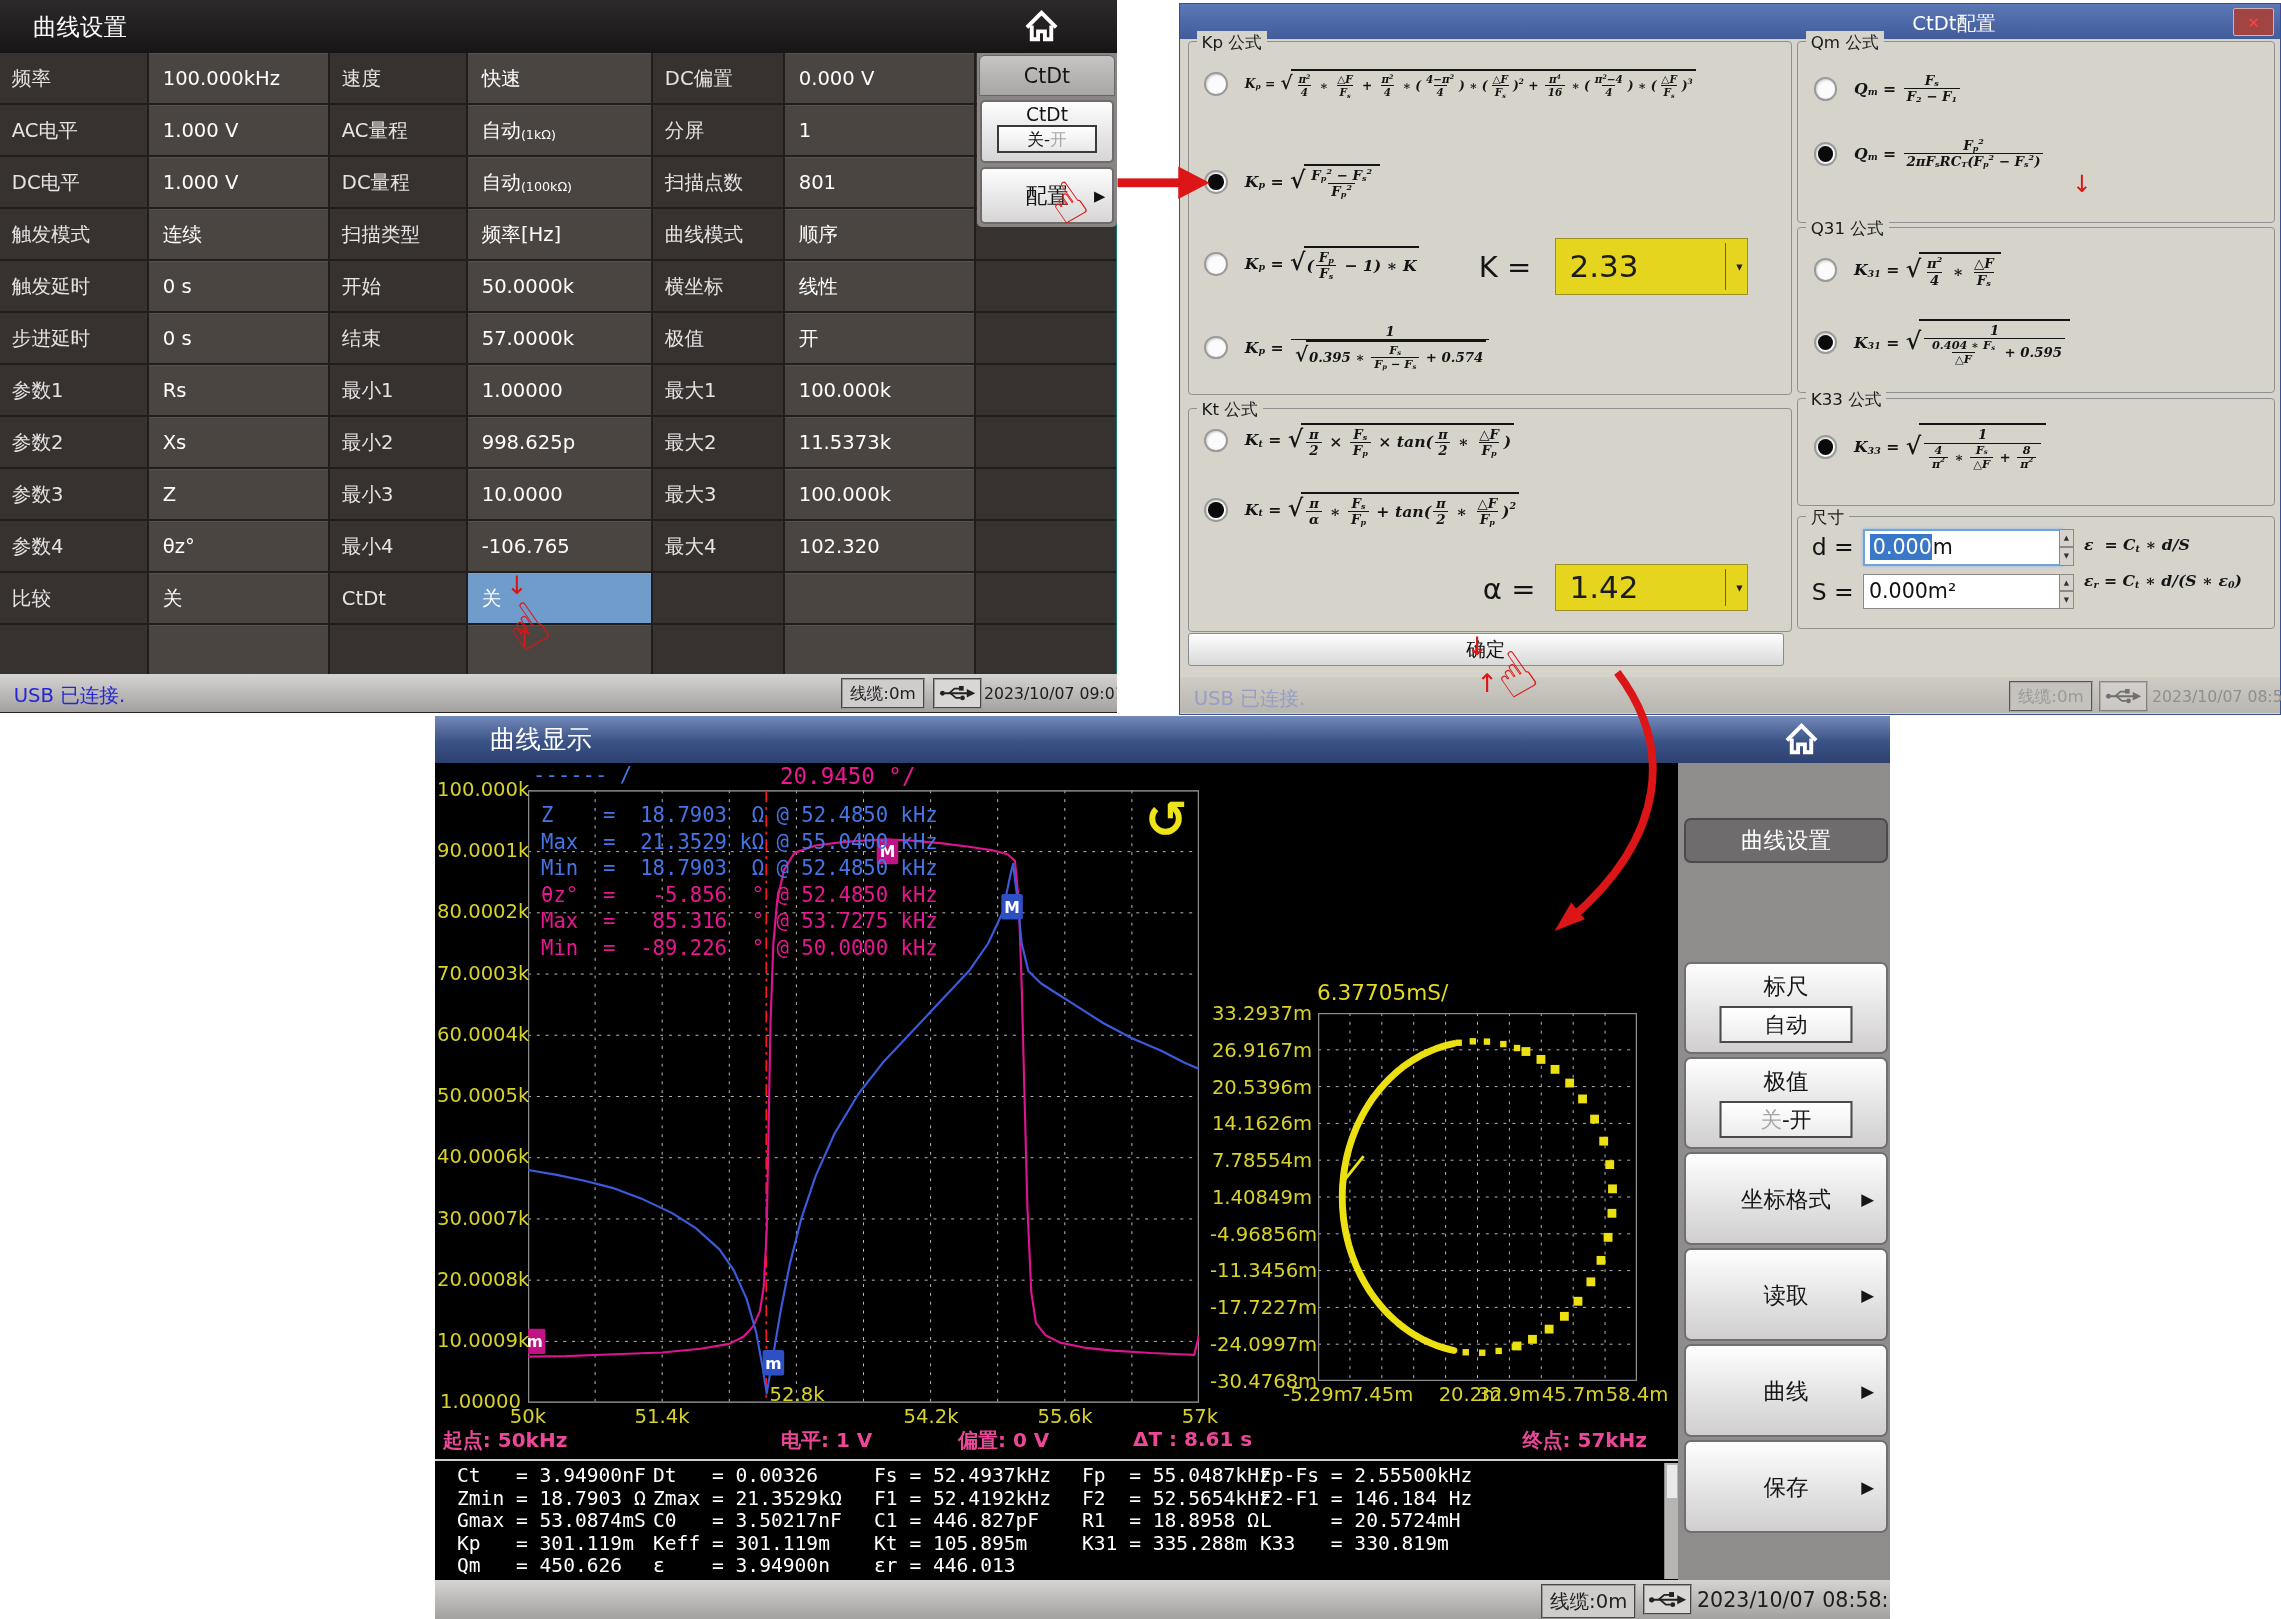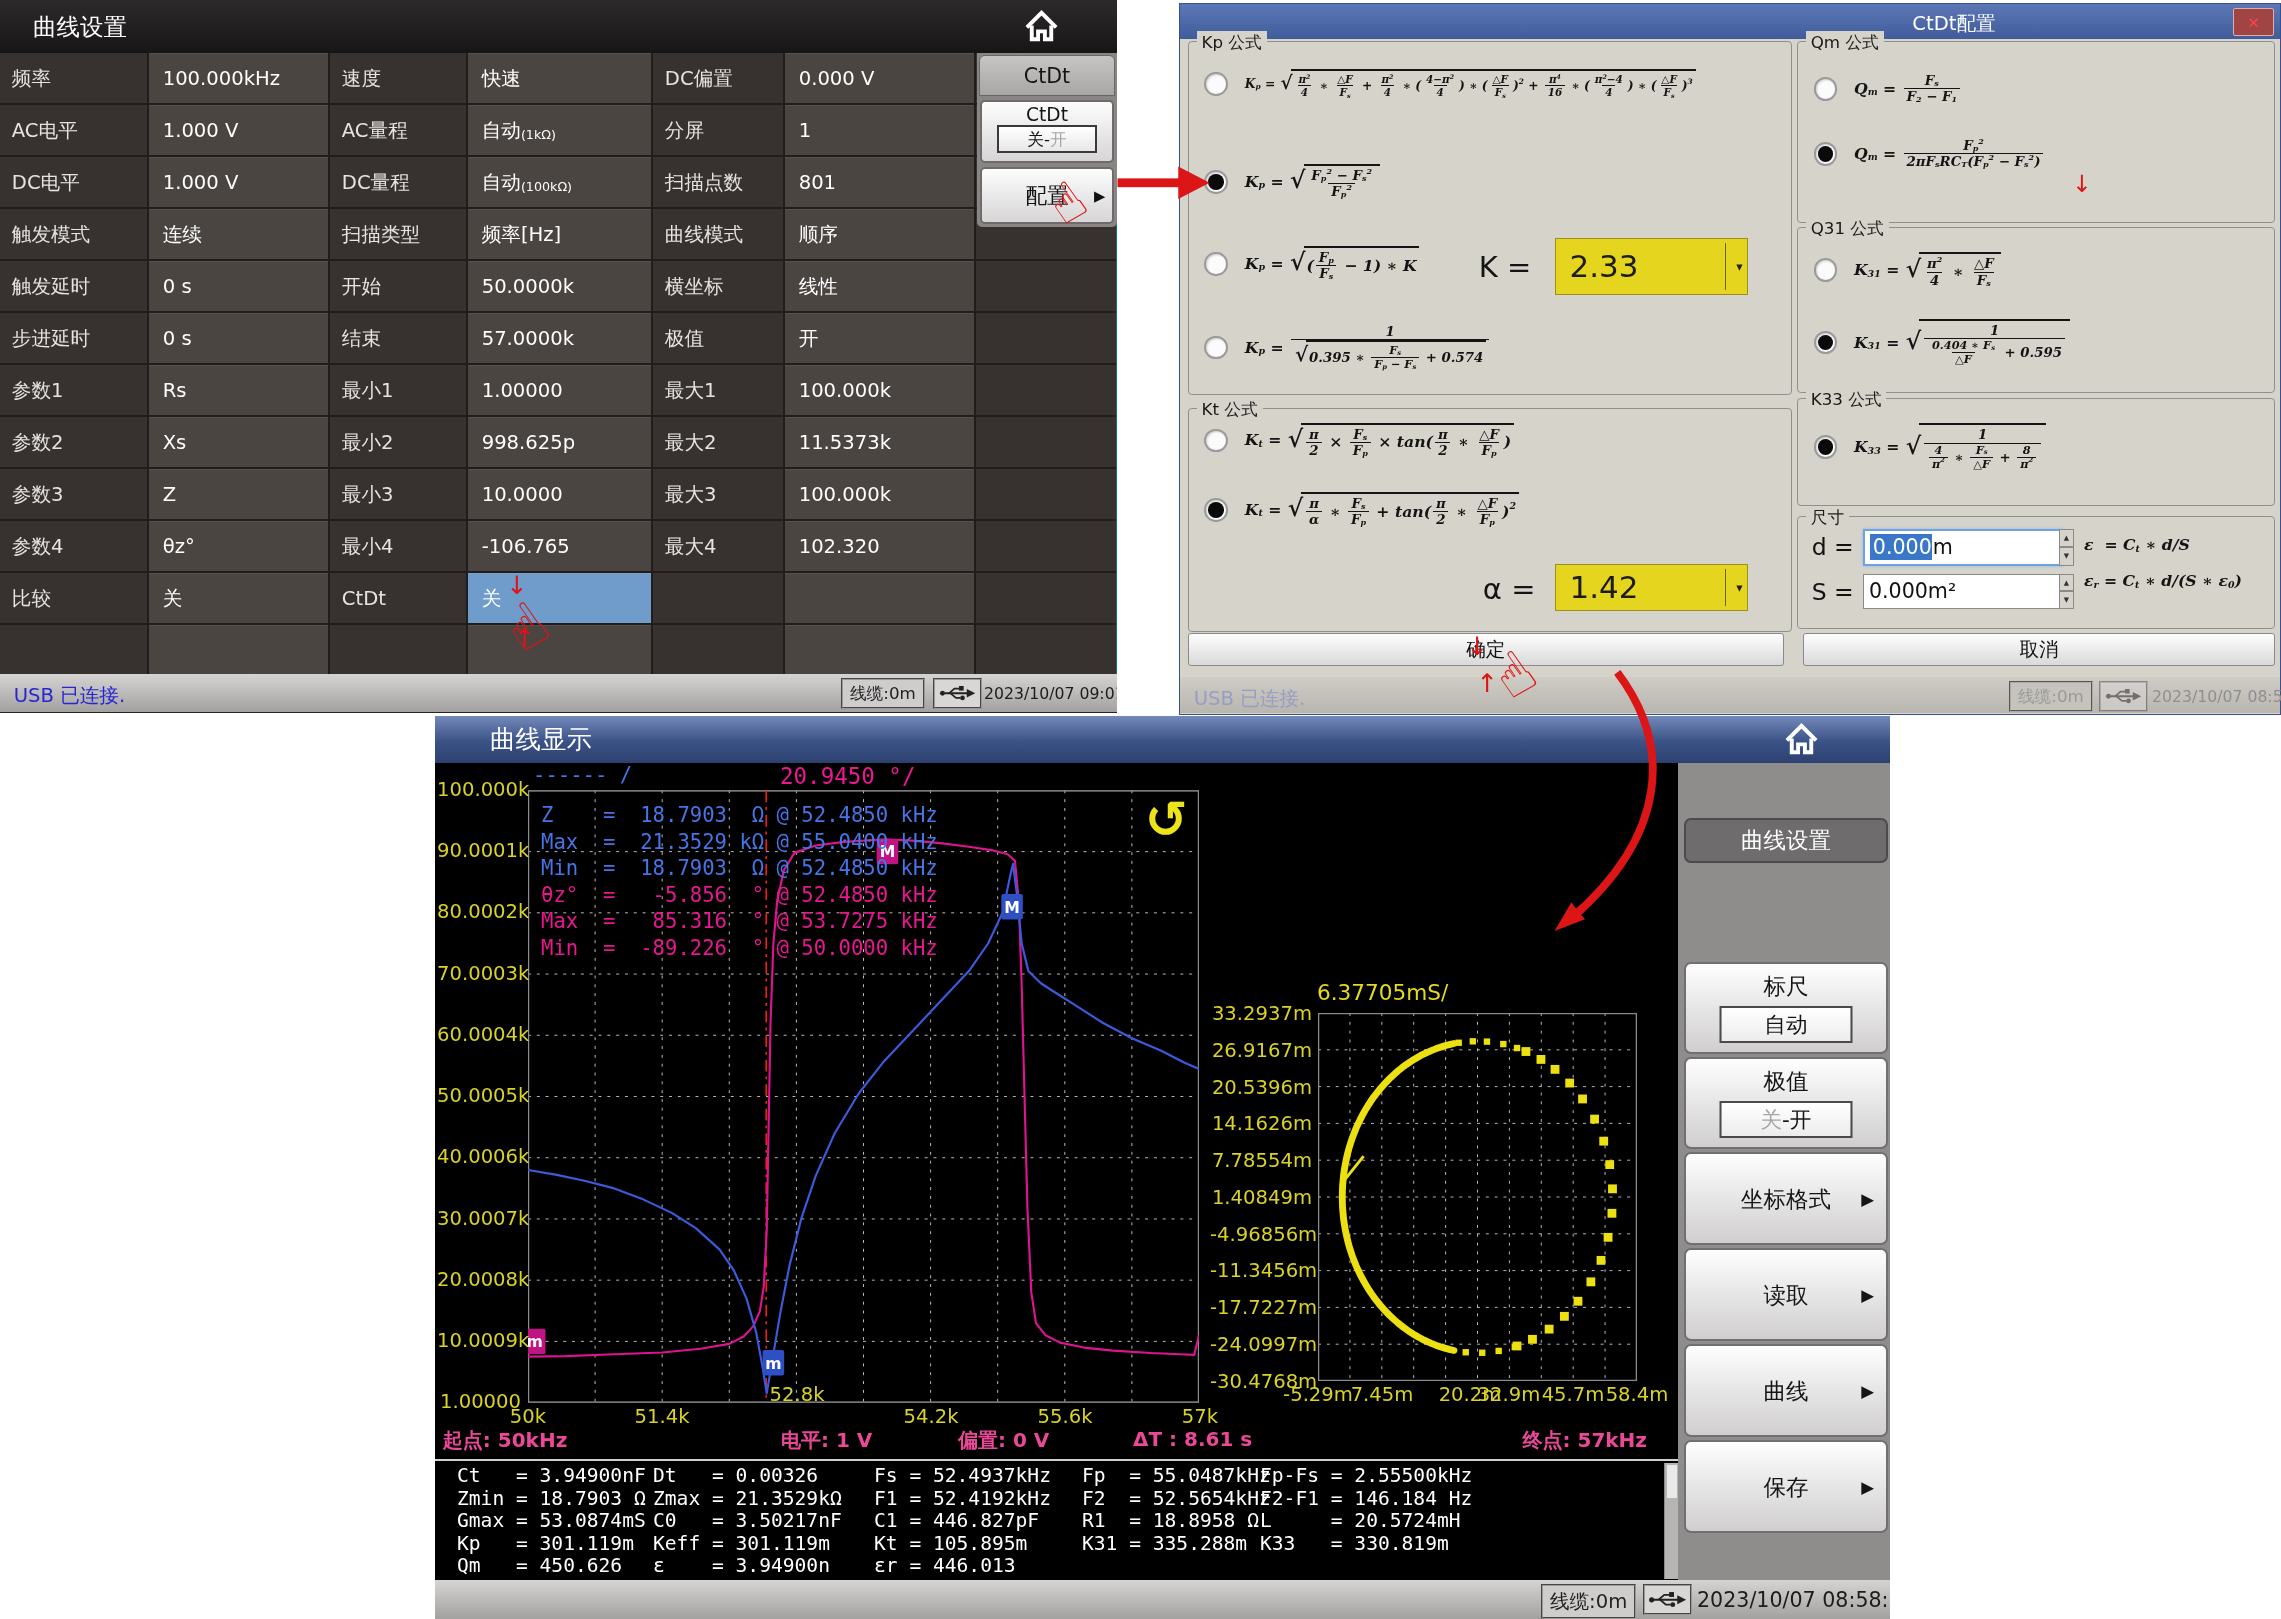--- a/index.html
+++ b/index.html
@@ -856,21 +856,20 @@
         <span class="sb">r</span>
         <span class="t"> = C</span>
         <span class="sb">t</span>
         <span class="t"> ∗ d/(S ∗ ε</span>
         <span class="sb">0</span>
         <span class="t">)</span>
       </span>
   </div>
 
   <div class="dbtn" style="left:7.8px;top:629px;width:594px;height:31px">确定</div>
-  <div class="dbtn" style="left:623px;top:629px;width:470px;height:31px">取消</div>
 
   <div class="statusbar" id="dlg-status">
     <span class="usb-text">USB 已连接.</span>
     <span class="cablebox" style="left:829px;top:3.9px">线缆:0m</span>
     <span class="usbbox" style="left:919px;top:3.9px;opacity:.5">
         <svg width="37" height="20.6" viewBox="0 0 38 21">
           <use href="#usb"></use>
         </svg>
       </span>
     <span class="dtime" style="left:972px;top:9.8px">2023/10/07 08:57:31</span>

